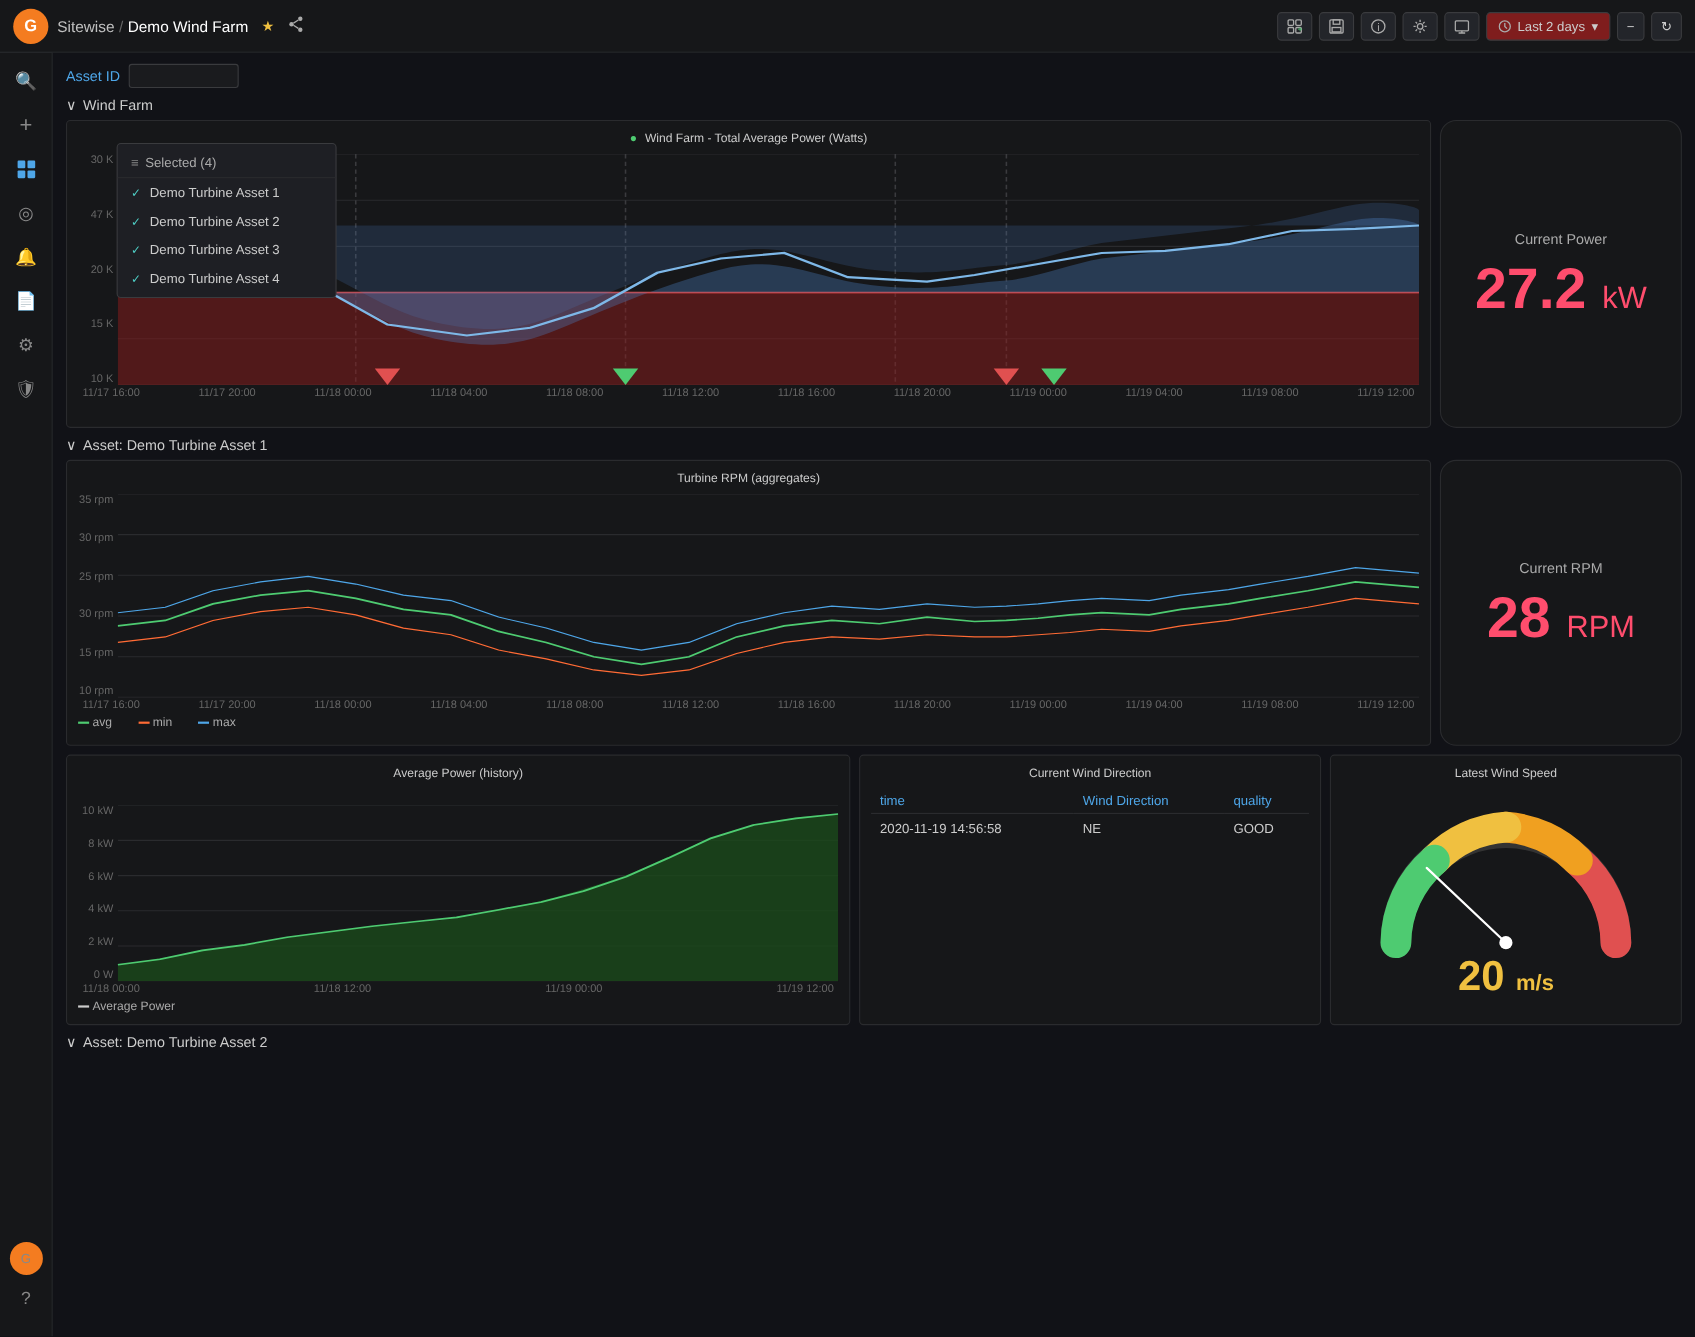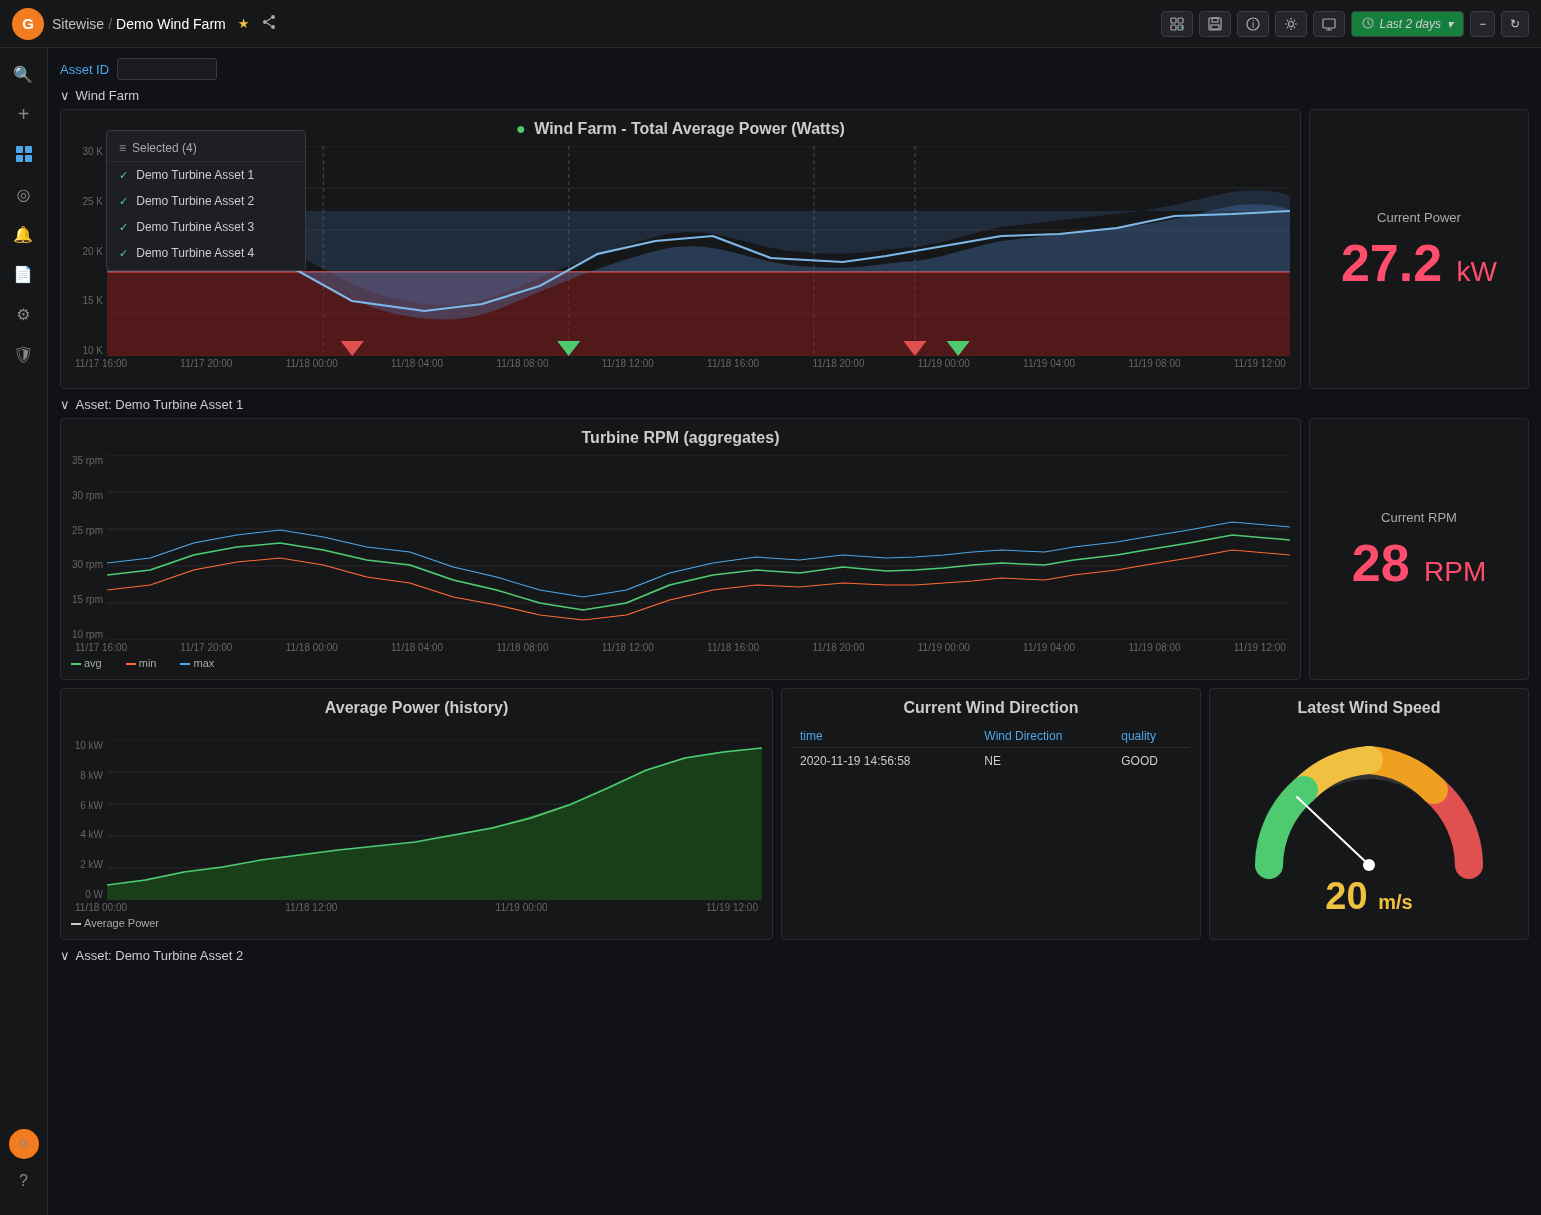--- a/index.html
+++ b/index.html
@@ -46,29 +46,28 @@
       background: #23252a;
       border: 1px solid #3a3b3e;
       border-radius: 4px;
       color: #ccc;
       padding: 5px 8px;
       cursor: pointer;
       display: flex; align-items: center; gap: 4px;
       font-size: 12px;
     }
     .time-range-btn {
-      background: #15803d;
+      background: #7f1d1d;
       border: 1px solid #3a3b3e;
       border-radius: 4px;
       color: #ccc;
       padding: 5px 10px;
       cursor: pointer;
-      display: flex; align-items: flex-start; gap: 6px;
+      display: flex; align-items: center; gap: 6px;
       font-size: 12px;
-      font-style: italic;
     }
 
     
     .layout {
       display: flex;
       height: calc(100vh - 48px);
     }
     .sidebar {
       width: 48px;
       background: #161719;
@@ -177,32 +176,31 @@
       background: #161719;
       border: 1px solid #2a2b2e;
       border-radius: 4px;
       flex: 1;
       padding: 10px;
       min-height: 260px;
       position: relative;
     }
     .chart-title {
       text-align: center;
-      font-size: 16px;
+      font-size: 11px;
       color: #ccc;
       margin-bottom: 8px;
-      font-weight: bold;
     }
     .chart-title .dot { color: #4ecb71; margin-right: 4px; }
 
     
     .metric-panel {
       background: #161719;
       border: 1px solid #2a2b2e;
-      border-radius: 4px;
+      border-radius: 15px;
       width: 220px;
       flex-shrink: 0;
       display: flex;
       flex-direction: column;
       align-items: center;
       justify-content: center;
       padding: 16px;
     }
     .metric-label {
       color: #aaa;
@@ -450,21 +448,21 @@
 
       <div class="panel-row">
         <div class="chart-panel" style="min-height:280px;">
           <div class="chart-title">
             <span class="dot" style="color:#4ecb71;">●</span>
             <span>Wind Farm - Total Average Power (Watts)</span>
           </div>
           <div class="y-axis-area" style="height:210px;">
             <div class="y-labels">
               <span>30 K</span>
-              <span>25 K</span>
+              <span>47 K</span>
               <span>20 K</span>
               <span>15 K</span>
               <span>10 K</span>
             </div>
             <div style="flex:1; position:relative;">
               <svg width="100%" height="100%" viewBox="0 0 820 210" preserveAspectRatio="none">
 
                 <line x1="0" y1="0" x2="820" y2="0" stroke="#2a2b2e" stroke-width="1"></line>
                 <line x1="0" y1="42" x2="820" y2="42" stroke="#2a2b2e" stroke-width="1"></line>
                 <line x1="0" y1="84" x2="820" y2="84" stroke="#2a2b2e" stroke-width="1"></line>

